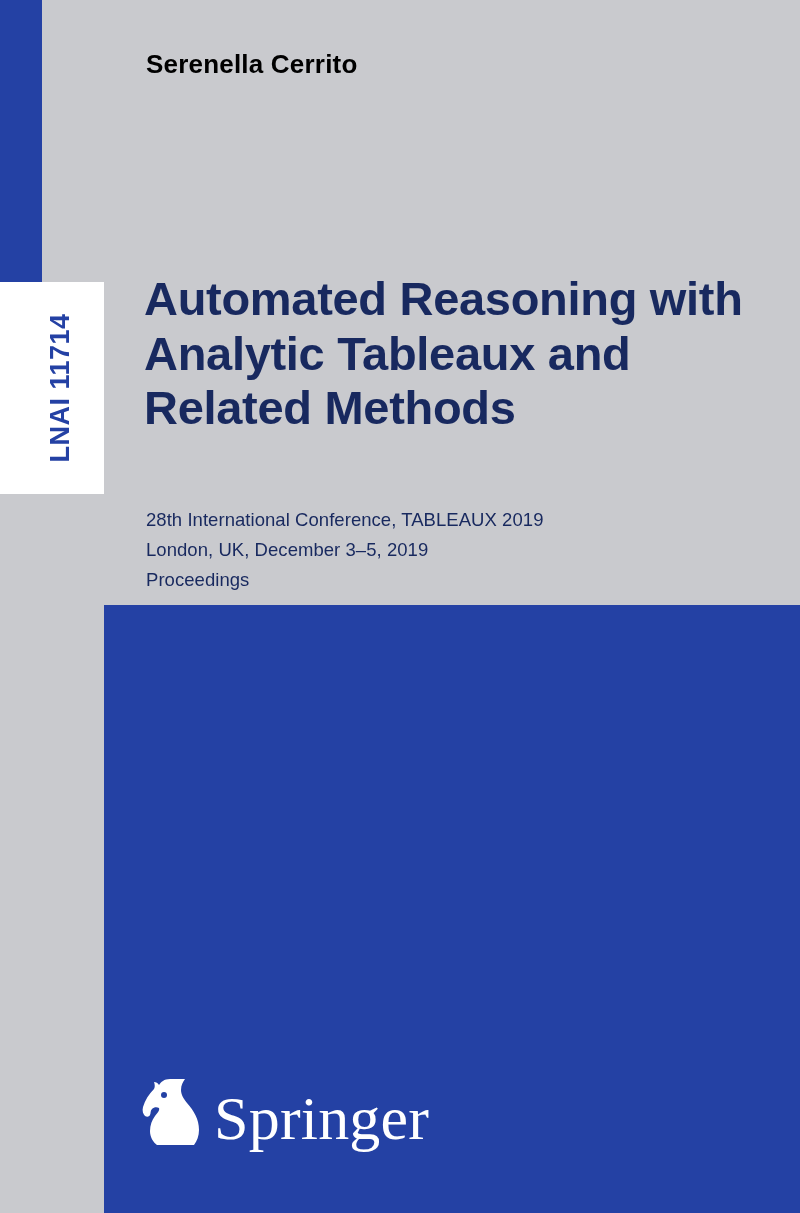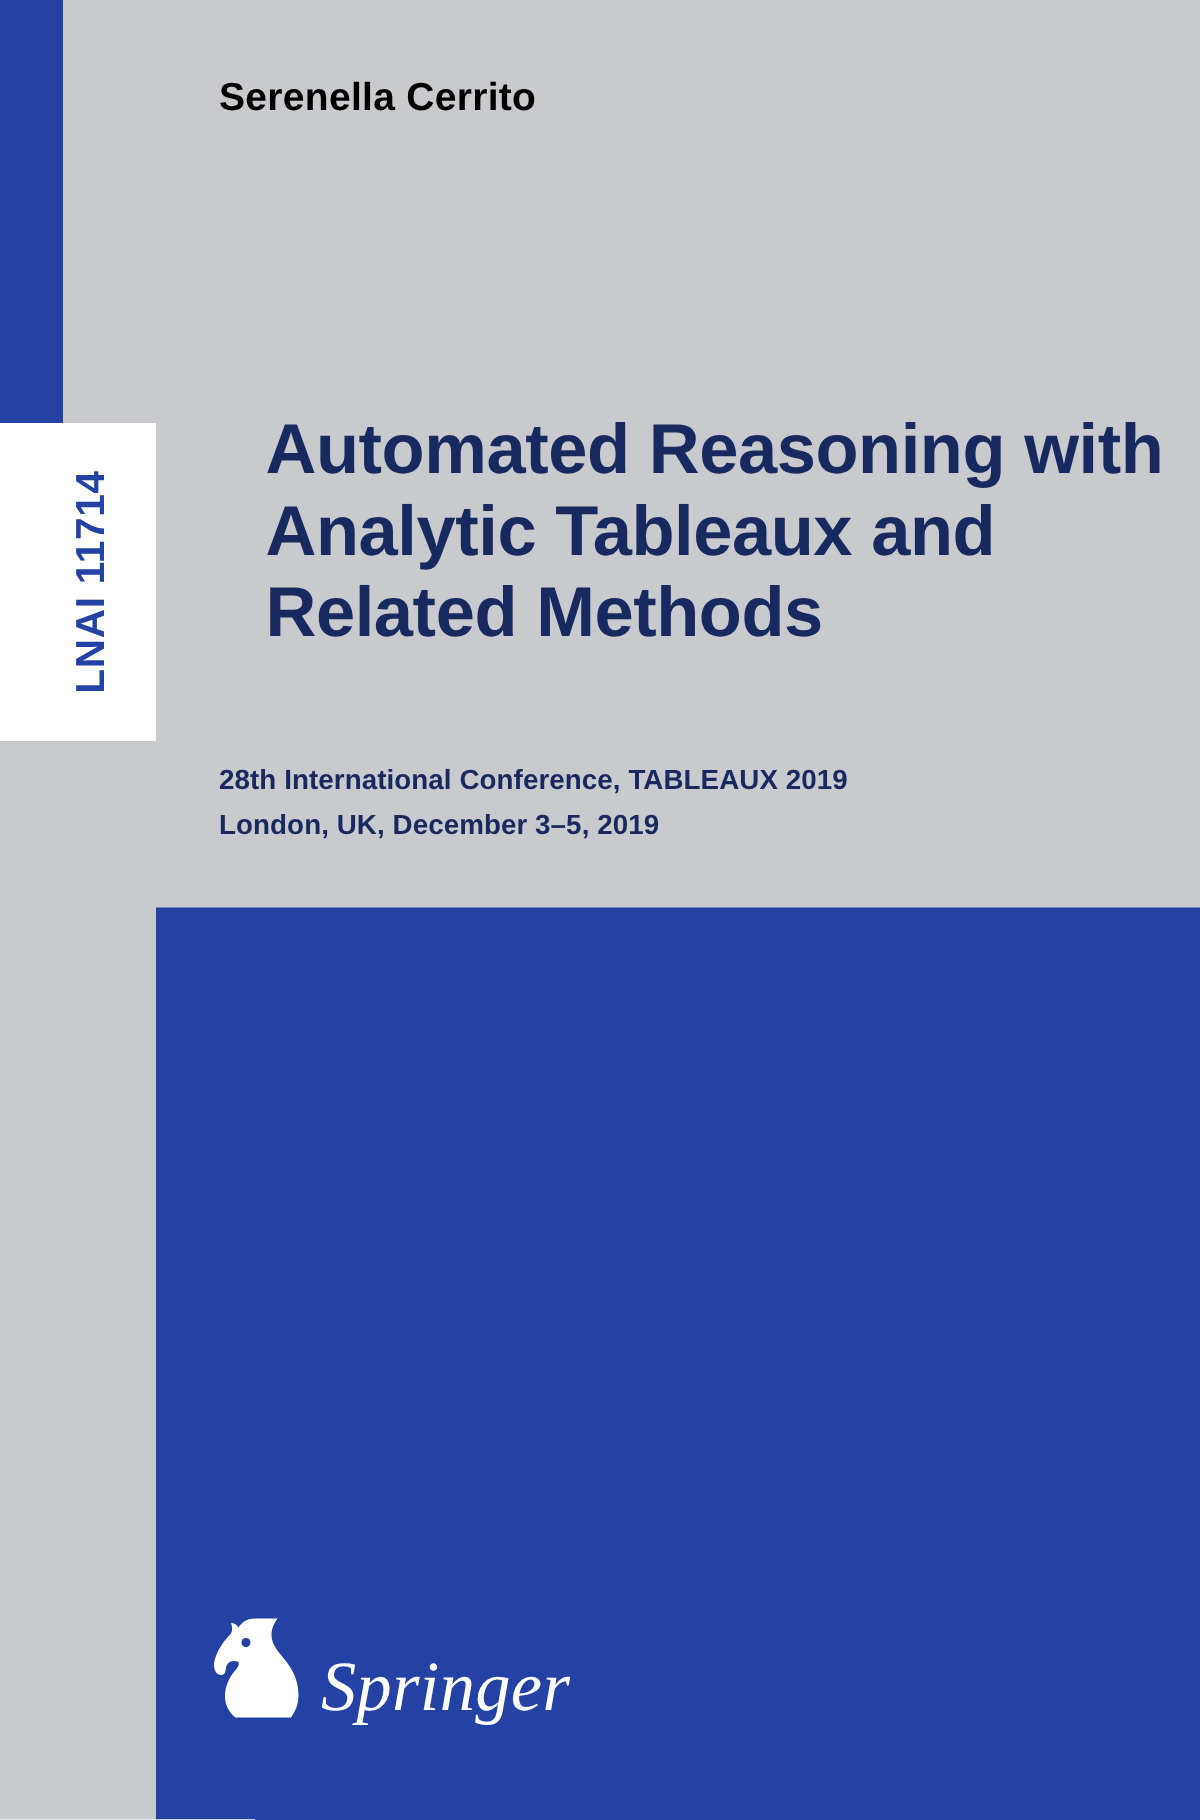--- a/index.html
+++ b/index.html
@@ -91,56 +91,54 @@
   .title {
     position: absolute;
     left: 144px;
     top: 272px;
     width: 620px;
     color: #18295f;
     font-size: 47px;
     font-weight: bold;
     line-height: 1.16;
     letter-spacing: -0.3px;
-    margin-left: 33px;
   }
   .subtitle {
     position: absolute;
     left: 146px;
     top: 505px;
     width: 620px;
     color: #18295f;
     font-size: 18.5px;
-    font-weight: bold;
+    font-weight: normal;
     line-height: 1.62;
     letter-spacing: 0.05px;
   }
   
   .springer {
     position: absolute;
     left: 140px;
     bottom: 58px;
     display: flex;
     align-items: flex-end;
     gap: 12px;
   }
   .springer-mark {
     width: 62px;
     height: 78px;
     position: relative;
   }
   .springer-name {
     color: #ffffff;
-    font-size: 47px;
+    font-size: 62px;
     font-weight: normal;
     letter-spacing: 0.2px;
     line-height: 1;
     padding-bottom: 6px;
     font-family: "Liberation Serif", serif;
-    font-style: italic;
   }
 </style>
 </head>
 <body>
 
 <div id="cover">
 
   <div class="left-blue-top"></div>
 
   <div class="left-white">
@@ -155,20 +153,21 @@
 
   <div class="editors">
     <div>Serenella Cerrito</div>
   </div>
 
   <div class="title">Automated Reasoning with Analytic Tableaux and Related Methods</div>
 
   <div class="subtitle">
     <div>28th International Conference, TABLEAUX 2019</div>
     <div>London, UK, December 3–5, 2019</div>
+    <div>Proceedings</div>
   </div>
 
   <div class="springer">
     <div class="springer-mark">
       <svg viewBox="0 0 62 78" width="62" height="78" aria-hidden="true">
         <path fill="#ffffff" d="M30 2c-6 0-9 3-11 6-1-2-3-3-5-3 1 3 1 5 0 7-5 5-9 11-11 18-1 4 0 7 2 9 2 1 4 1 5-1 1-2 0-4 2-6 2-2 5-2 7-1 1 3-2 5-4 8-3 4-5 9-5 15 0 6 3 11 7 14h37c3-4 5-9 5-15 0-11-5-19-12-27-3-4-6-8-6-13 0-5 2-8 4-11-5 0-11 0-15 0z"></path>
         <path fill="#2441a4" d="M24 15a3 3 0 1 1 0 6 3 3 0 0 1 0-6z"></path>
       </svg>
     </div>
     <div class="springer-name">Springer</div>

